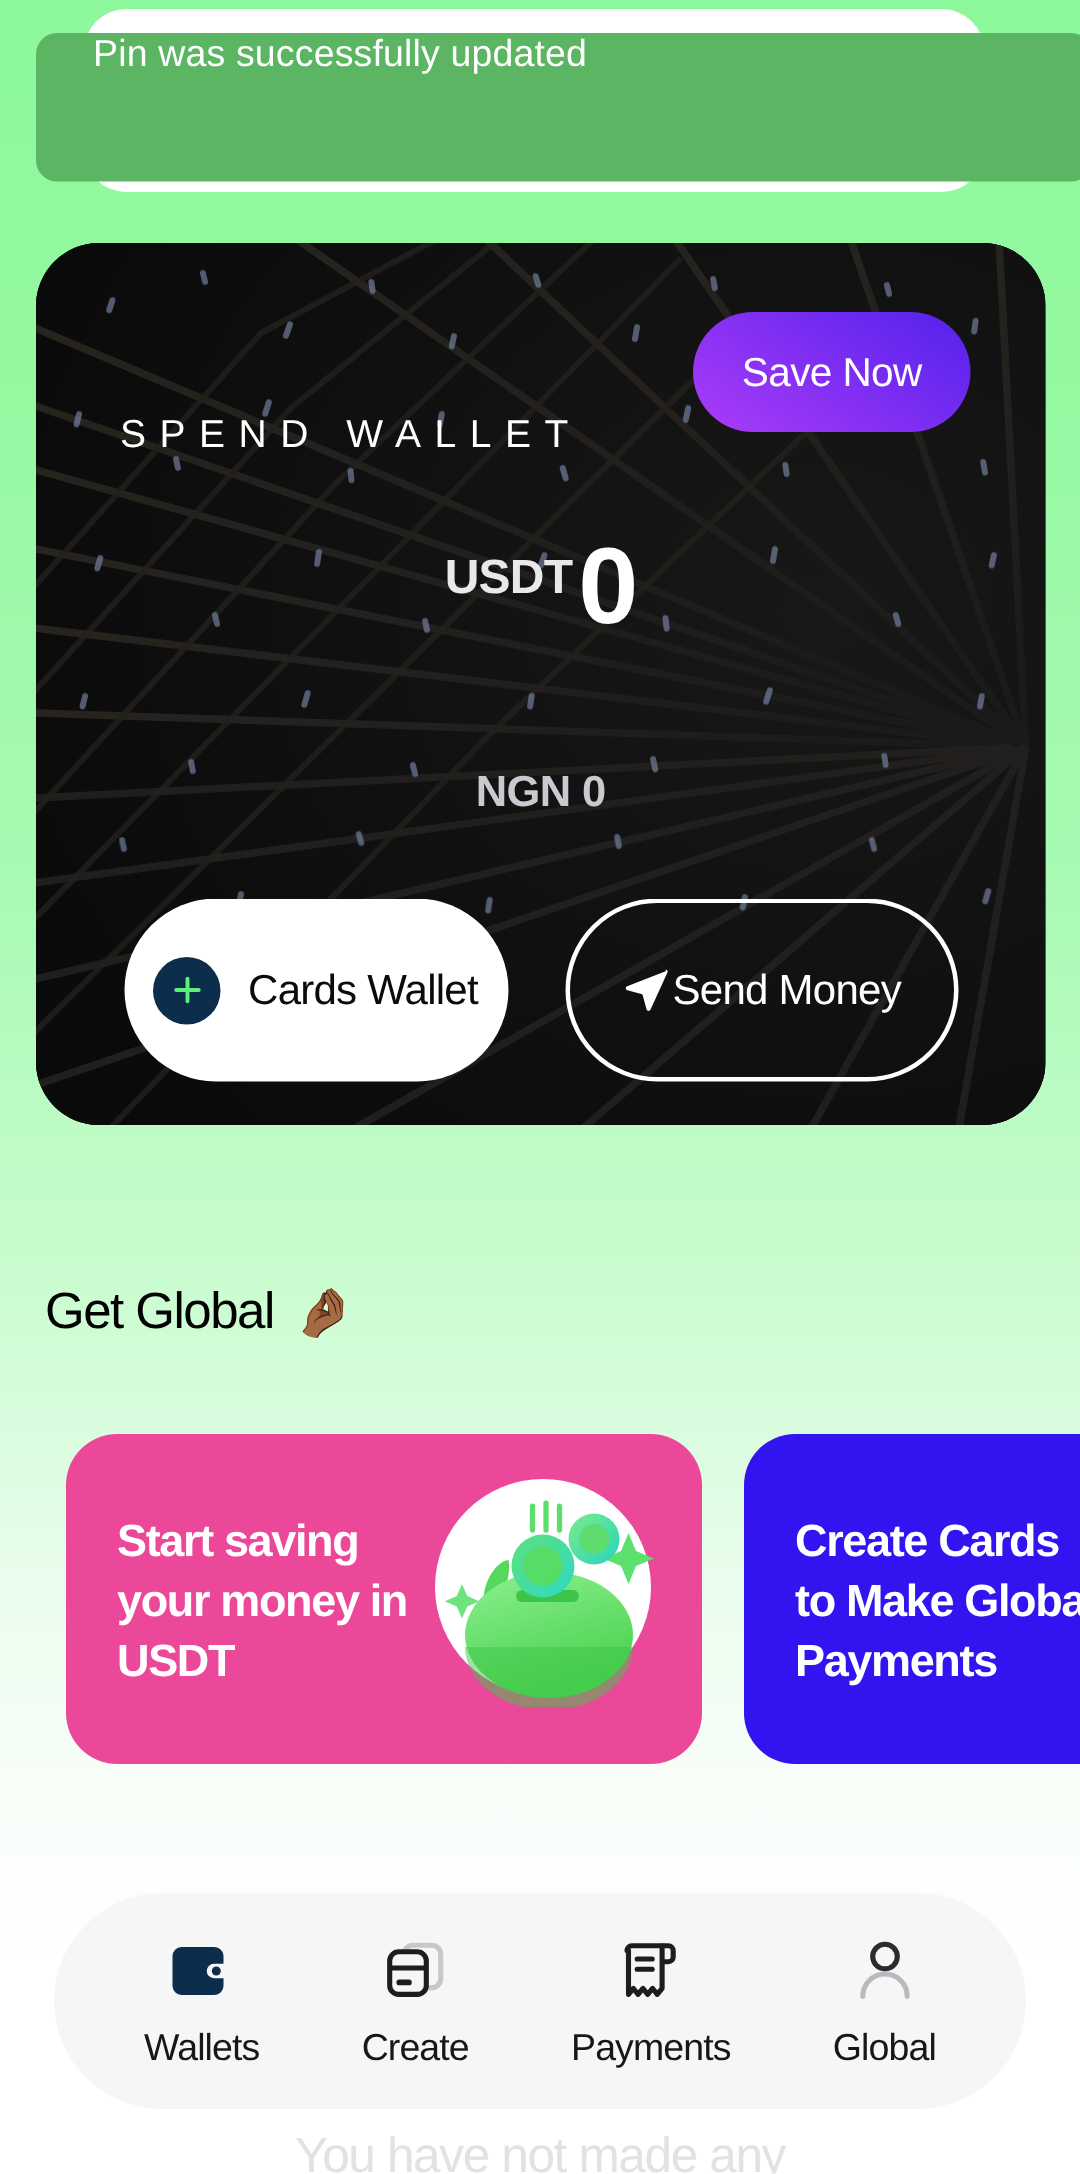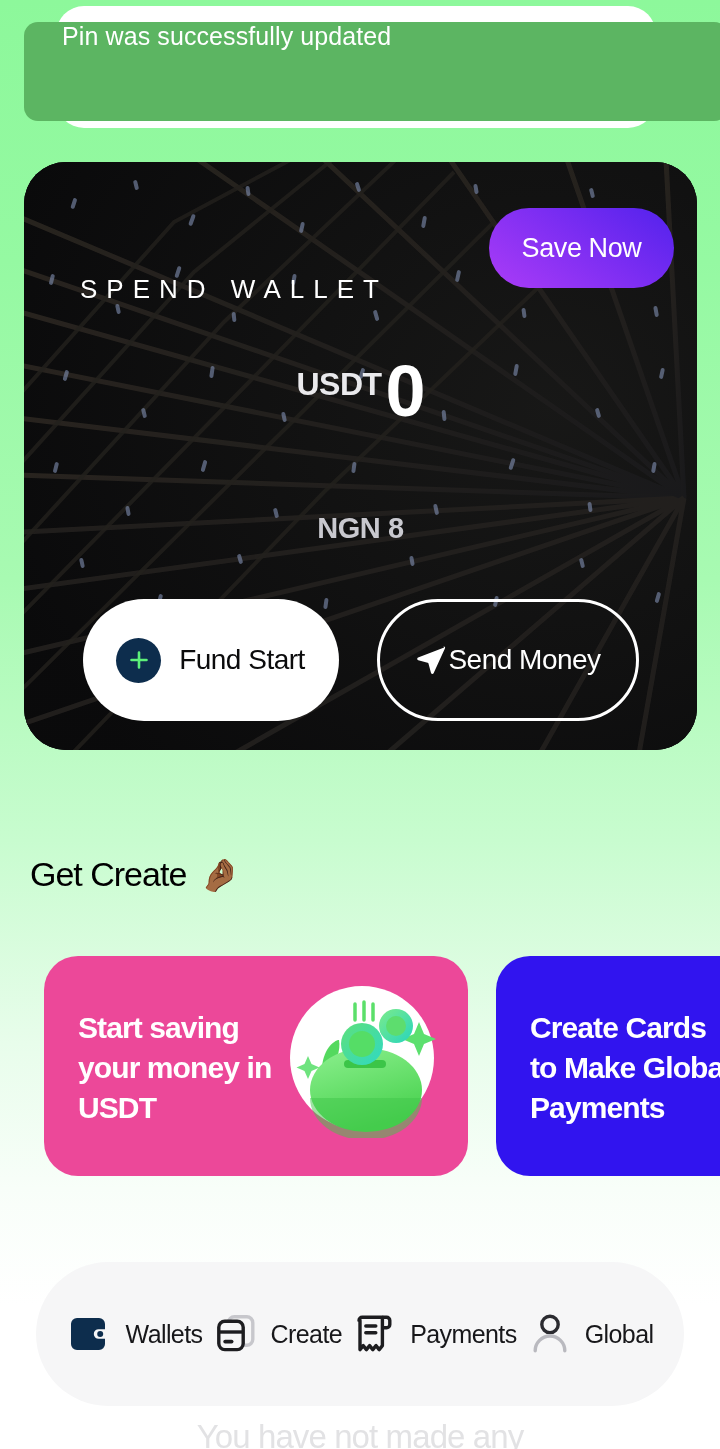--- a/index.html
+++ b/index.html
@@ -47,21 +47,21 @@
   .tex{ position:absolute; inset:0; }
   .tex svg{ width:100%; height:100%; display:block; }
 
   .card-label{
     position:absolute; left:56px; top:66px;
     color:#ffffff; font-size:26px; font-weight:500;
     letter-spacing:9px;
     margin-top:46px;
   }
   .save-now{
-    position:absolute; right:23px; top:46px;
+    position:absolute; right:50px; top:46px;
     width:185px; height:80px; border-radius:40px;
     background:linear-gradient(215deg,#5222ec 0%,#7b2df2 45%,#ab3cf7 100%);
     display:flex; align-items:center; justify-content:center;
     color:#fff; font-size:27px; font-weight:500; letter-spacing:-.4px;
     border:none; cursor:pointer;
   }
 
   .bal-usdt{
     position:absolute; left:0; right:0; top:196px;
     display:flex; align-items:center; justify-content:center; gap:4px;
@@ -134,21 +134,21 @@
   }
 
   
   .bottom-nav{
     position:absolute; left:36px; top:1262px; width:648px; height:144px;
     background:#f6f6f7; border-radius:72px; z-index:4;
     display:flex; align-items:center; justify-content:space-around;
     padding:0 26px;
   }
   .nav-item{
-    display:flex; flex-direction:row; align-items:center; gap:11px;
+    display:flex; flex-direction:column; align-items:center; gap:11px;
     cursor:pointer; background:none; border:none;
   }
   .nav-icon{ height:52px; display:flex; align-items:center; justify-content:center; }
   .nav-label{ font-size:25px; letter-spacing:-.6px; color:#17171a; }
   .nav-item.muted .nav-label{ color:#17171a; }
 
   
   .cut-text{
     position:absolute; left:0; right:0; top:1418px;
     text-align:center; color:#e2e2e4; font-size:33px;
@@ -266,45 +266,45 @@
 
   <div class="card-label">SPEND WALLET</div>
 
   <button class="save-now">Save Now</button>
 
   <div class="bal-usdt">
     <span class="cur">USDT</span>
     <span class="amt">0</span>
   </div>
 
-  <div class="bal-ngn">NGN 8</div>
+  <div class="bal-ngn">NGN 0</div>
 
   <div class="card-actions">
     <button class="btn-fund">
       <span class="plus-circle">
         <svg width="24" height="24" viewBox="0 0 24 24" aria-hidden="true">
           <path d="M12 4.5v15M4.5 12h15" stroke="#5df07a" stroke-width="2.6" stroke-linecap="round"></path>
         </svg>
       </span>
-      <span class="lbl">Fund Start</span>
+      <span class="lbl">Cards Wallet</span>
     </button>
 
     <button class="btn-send">
       <span style="display:flex">
         <svg width="34" height="34" viewBox="0 0 24 24" aria-hidden="true">
           <path d="M21.3 3.1 2.9 10.2c-.9.35-.83 1.65.1 1.9l6.6 1.8c.3.08.53.31.61.61l1.8 6.6c.25.93 1.55 1 1.9.1L21.9 3.7c.3-.77-.33-1.4-1.1-1.1z" fill="#ffffff"></path>
         </svg>
       </span>
       <span class="lbl">Send Money</span>
     </button>
   </div>
 </section>
 
 <div class="get-started">
-  <span class="gs-title">Get Create</span>
+  <span class="gs-title">Get Global</span>
   <span class="gs-emoji">🤌🏾</span>
 </div>
 
 <div class="promos">
 
   <div class="promo promo-dark">
     <h3>Start saving
 your money in
 USDT</h3>
     <div class="promo-illo">

